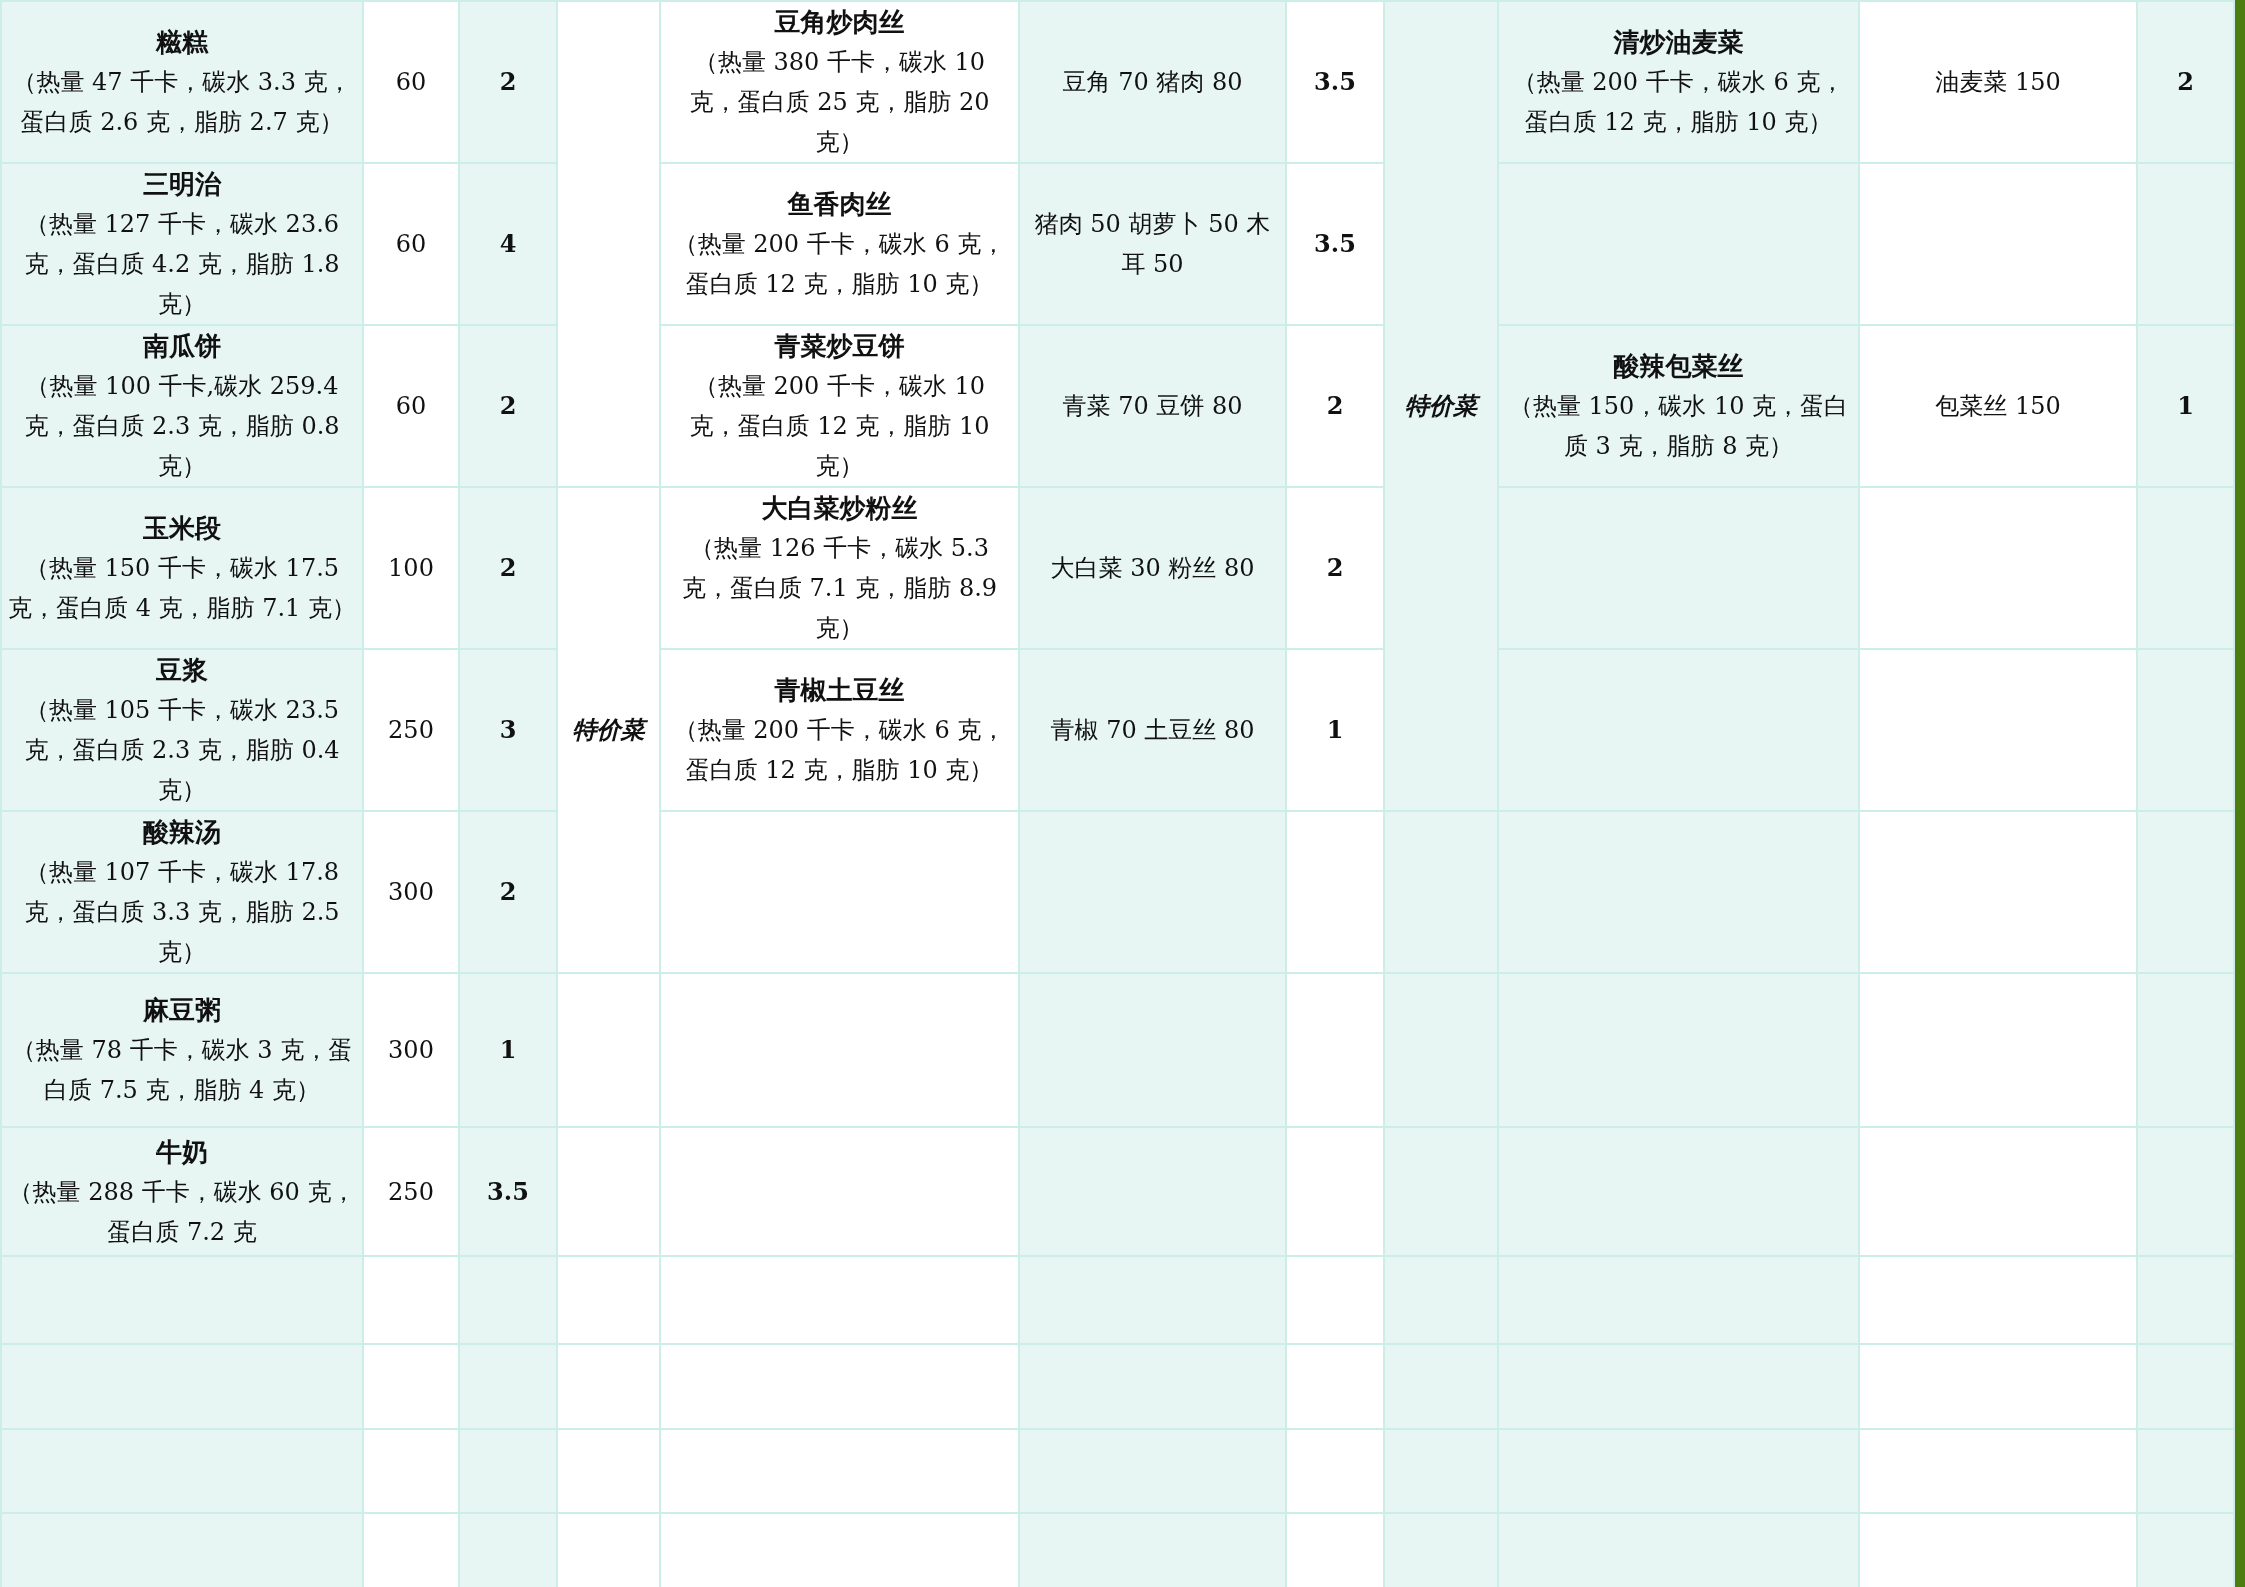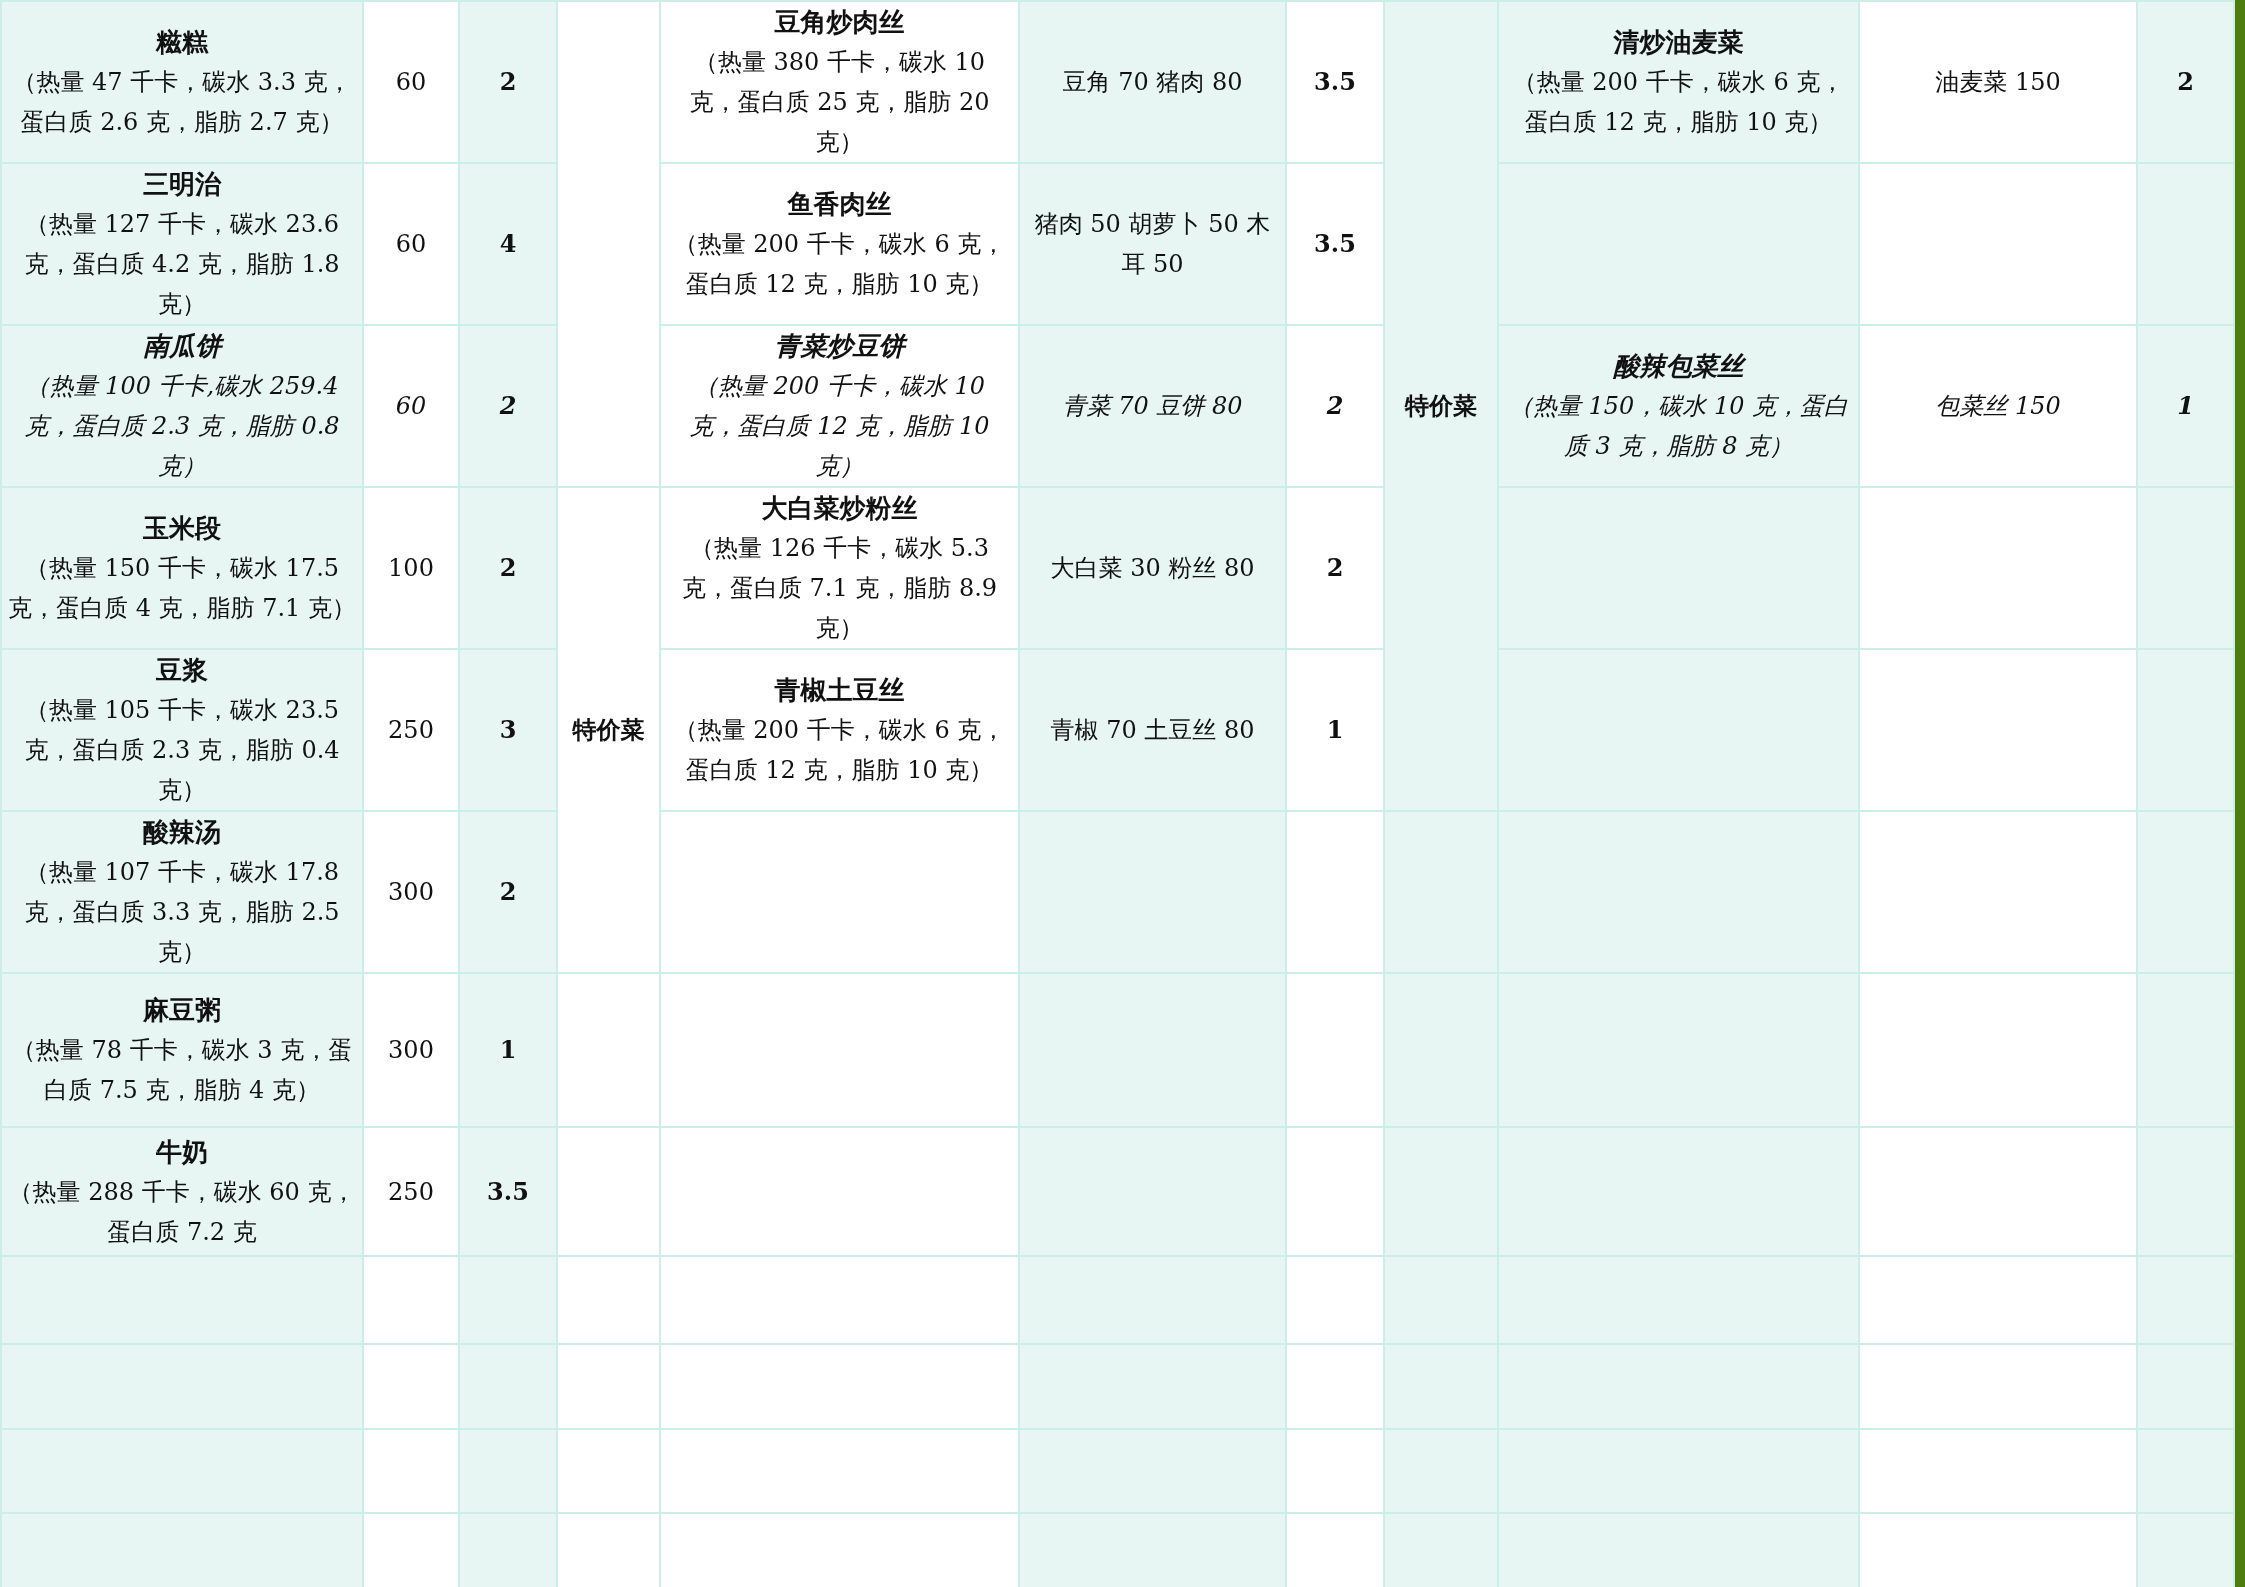--- a/index.html
+++ b/index.html
@@ -24,23 +24,23 @@
     overflow:hidden;
     font-size:24px;
     line-height:40px;
   }
   td.c{background:#e7f6f3;}
   td.w{background:#ffffff;}
   .nm{font-weight:bold;font-size:26px;display:block;}
   .nt{display:block;}
   td.num{font-weight:bold;font-size:26px;}
   td.mid{font-size:26px;}
-  td.lbl{font-weight:bold;font-size:27px;}
+  td.lbl{font-weight:bold;font-size:27px;font-style:italic;}
   
-  tr.r0{height:140px;} tr.r1{height:134px;margin-top:25px;} tr.r2{height:129px;font-style:italic;}
+  tr.r0{height:140px;} tr.r1{height:134px;margin-top:25px;} tr.r2{height:129px;}
   tr.r3{height:121px;} tr.r4{height:126px;} tr.r5{height:125px;}
   tr.r6{height:154px;margin-left:40px;} tr.r7{height:129px;padding-left:34px;} tr.r8{height:88px;}
   tr.r9{height:85px;} tr.r10{height:84px;} tr.r11{height:85px;}
   tr.r12{height:85px;}
 </style>
 </head>
 <body>
 
 <div id="canvas">
   <table class="sheet">

